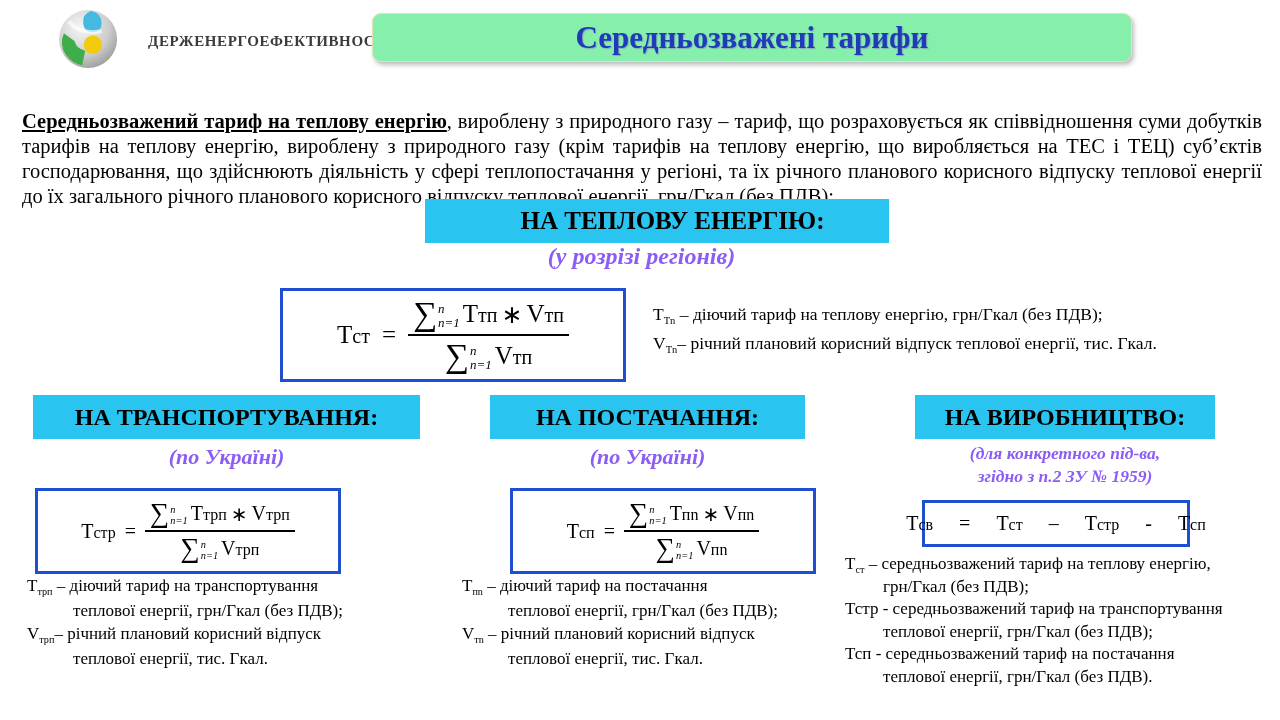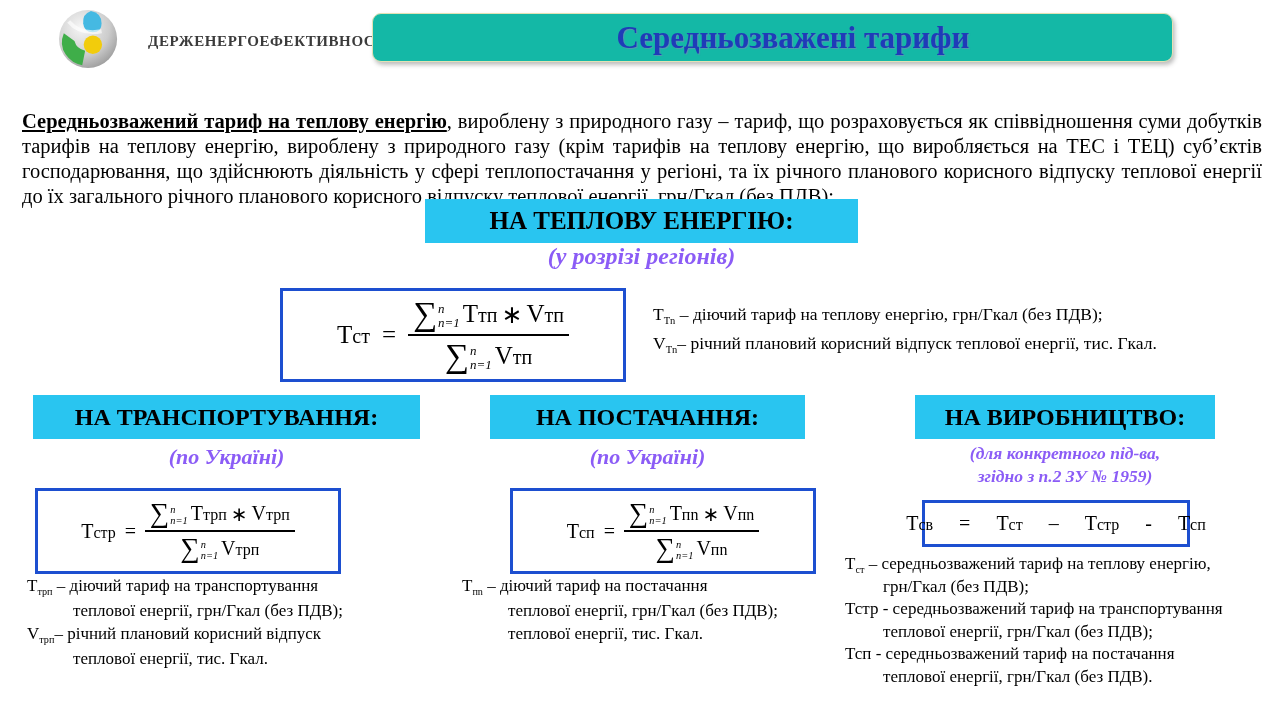--- a/index.html
+++ b/index.html
@@ -10,42 +10,42 @@
   .slide { position:absolute; inset:0; }
 
   
   .logo { position:absolute; left:54px; top:8px; width:70px; height:62px; }
   .logo-text {
     position:absolute; left:148px; top:33px; font-weight:bold; font-size:15px;
     letter-spacing:0.6px; color:#3b3b3b;
   }
   .banner {
     position:absolute; left:372px; top:13px; width:758px; height:47px;
-    background:#14b8a6; border:1px solid #e2e2b4; border-radius:9px;
+    background:#86efac; border:1px solid #e2e2b4; border-radius:9px;
     box-shadow:2px 3px 4px rgba(110,110,110,0.45);
-    display:flex; align-items:center; justify-content:center;padding-left:41px;
+    display:flex; align-items:center; justify-content:center;
   }
   .banner-title {
     font-size:31px; font-weight:bold; color:#1F3BB8;
     text-shadow:1px 1px 1px rgba(130,130,185,0.6);
   }
 
   
   .intro {
     position:absolute; left:22px; top:88px; width:1240px;
     font-size:20.5px; line-height:1.22; text-align:justify;
   }
   .intro .lead { font-weight:bold; text-decoration:underline;margin-top:36px; }
 
   
   .cyan-header {
     position:absolute; background:#29C5F0; color:#000; font-weight:bold;
     display:flex; align-items:center; justify-content:center; white-space:nowrap;
   }
-  #hdr-heat        { left:425px; top:199px; width:433px; height:44px; font-size:25px; }
+  #hdr-heat        { left:425px; top:199px; width:433px; height:44px; font-size:25px;padding-left:31px; }
   #hdr-transport   { left:33px;  top:395px; width:387px; height:44px; font-size:24px; }
   #hdr-supply      { left:490px; top:395px; width:315px; height:44px; font-size:24px; }
   #hdr-production  { left:915px; top:395px; width:300px; height:44px; font-size:24px; }
 
   
   .caption {
     position:absolute; color:#8b5cf6; font-weight:bold; font-style:italic;
     text-align:center;
   }
   #cap-heat       { left:425px; top:243px; width:433px; font-size:24px; }
@@ -205,20 +205,21 @@
             <i>n=1</i>
           </span>
         <span class="pterm"><span>V</span><span class="fsub">пn</span></span>
       </span>
     </span>
   </div>
 
   <div class="defs" id="defs-supply">
     <div><span>Т</span><span class="dsub">пn</span><span> – діючий тариф на постачання</span></div>
     <div class="def-indent"><span>теплової енергії, грн/Гкал (без ПДВ);</span></div>
+    <div><span>V</span><span class="dsub">тn</span><span> – річний плановий корисний відпуск</span></div>
     <div class="def-indent"><span>теплової енергії, тис. Гкал.</span></div>
   </div>
 
   <div class="cyan-header" id="hdr-production">НА ВИРОБНИЦТВО:</div>
   <div class="caption" id="cap-production">
     <div>(для конкретного під-ва,</div>
     <div>згідно з п.2 ЗУ № 1959)</div>
   </div>
 
   <div class="fbox" id="fbox-production">

